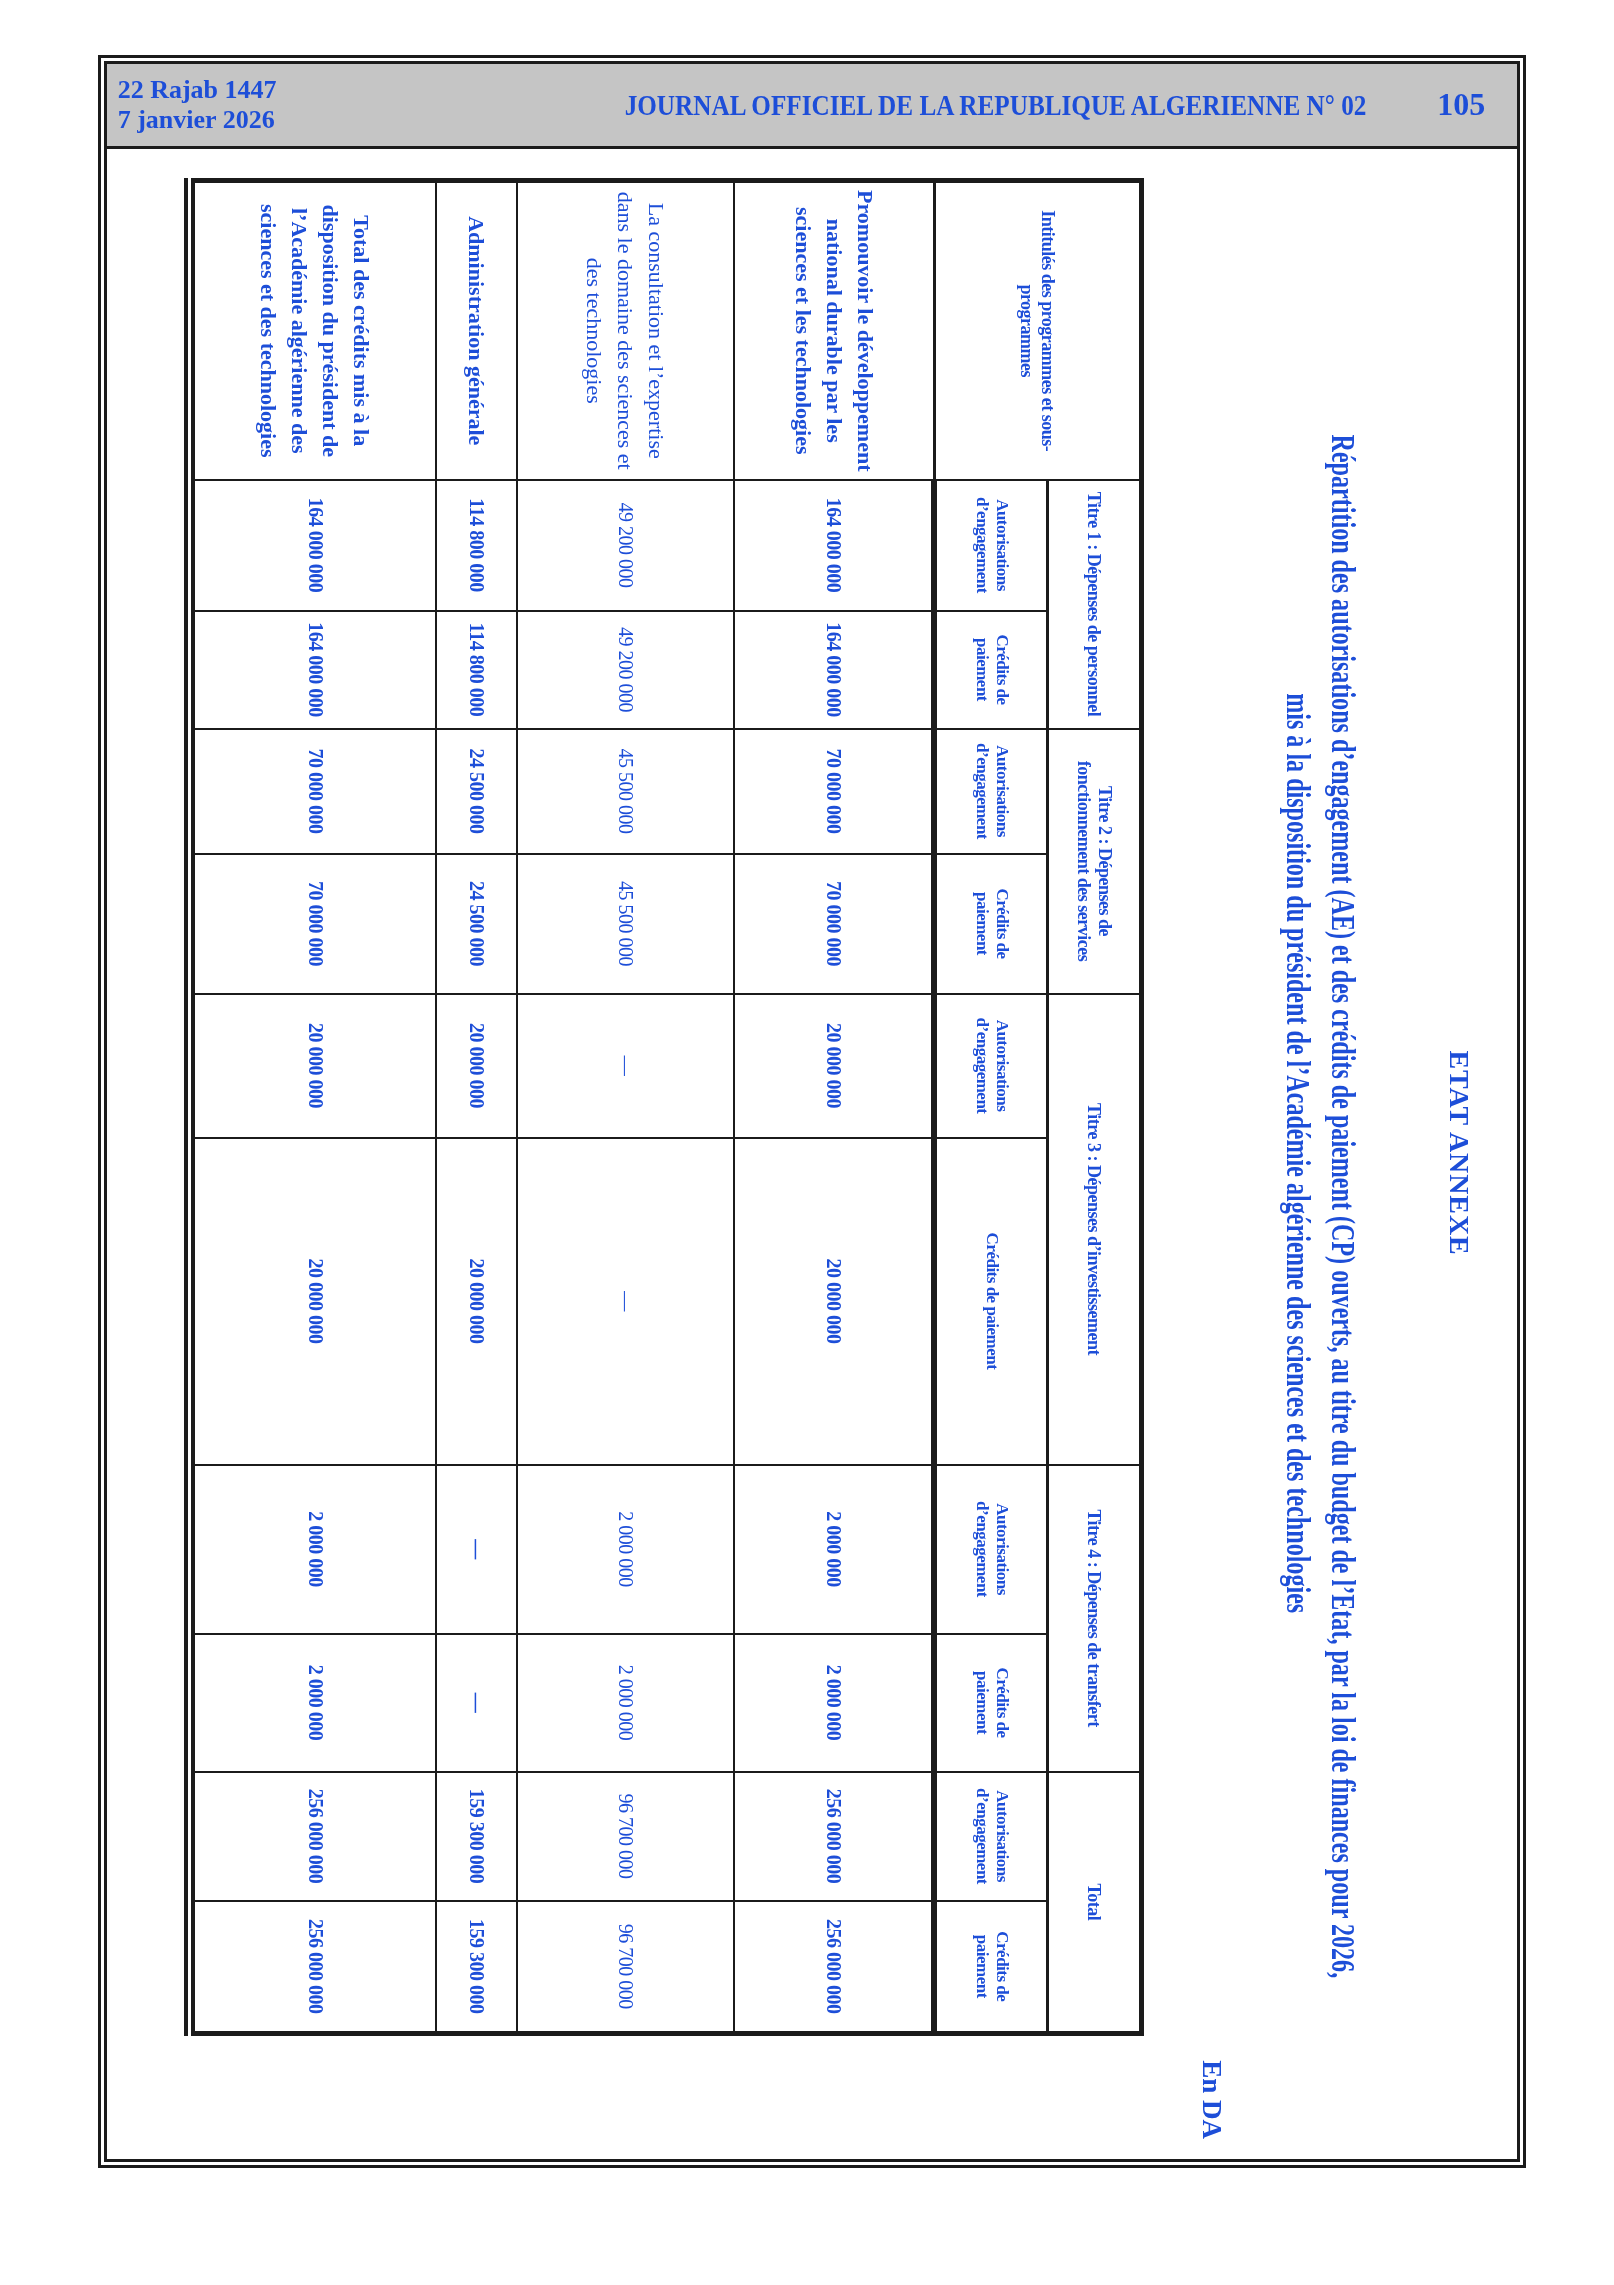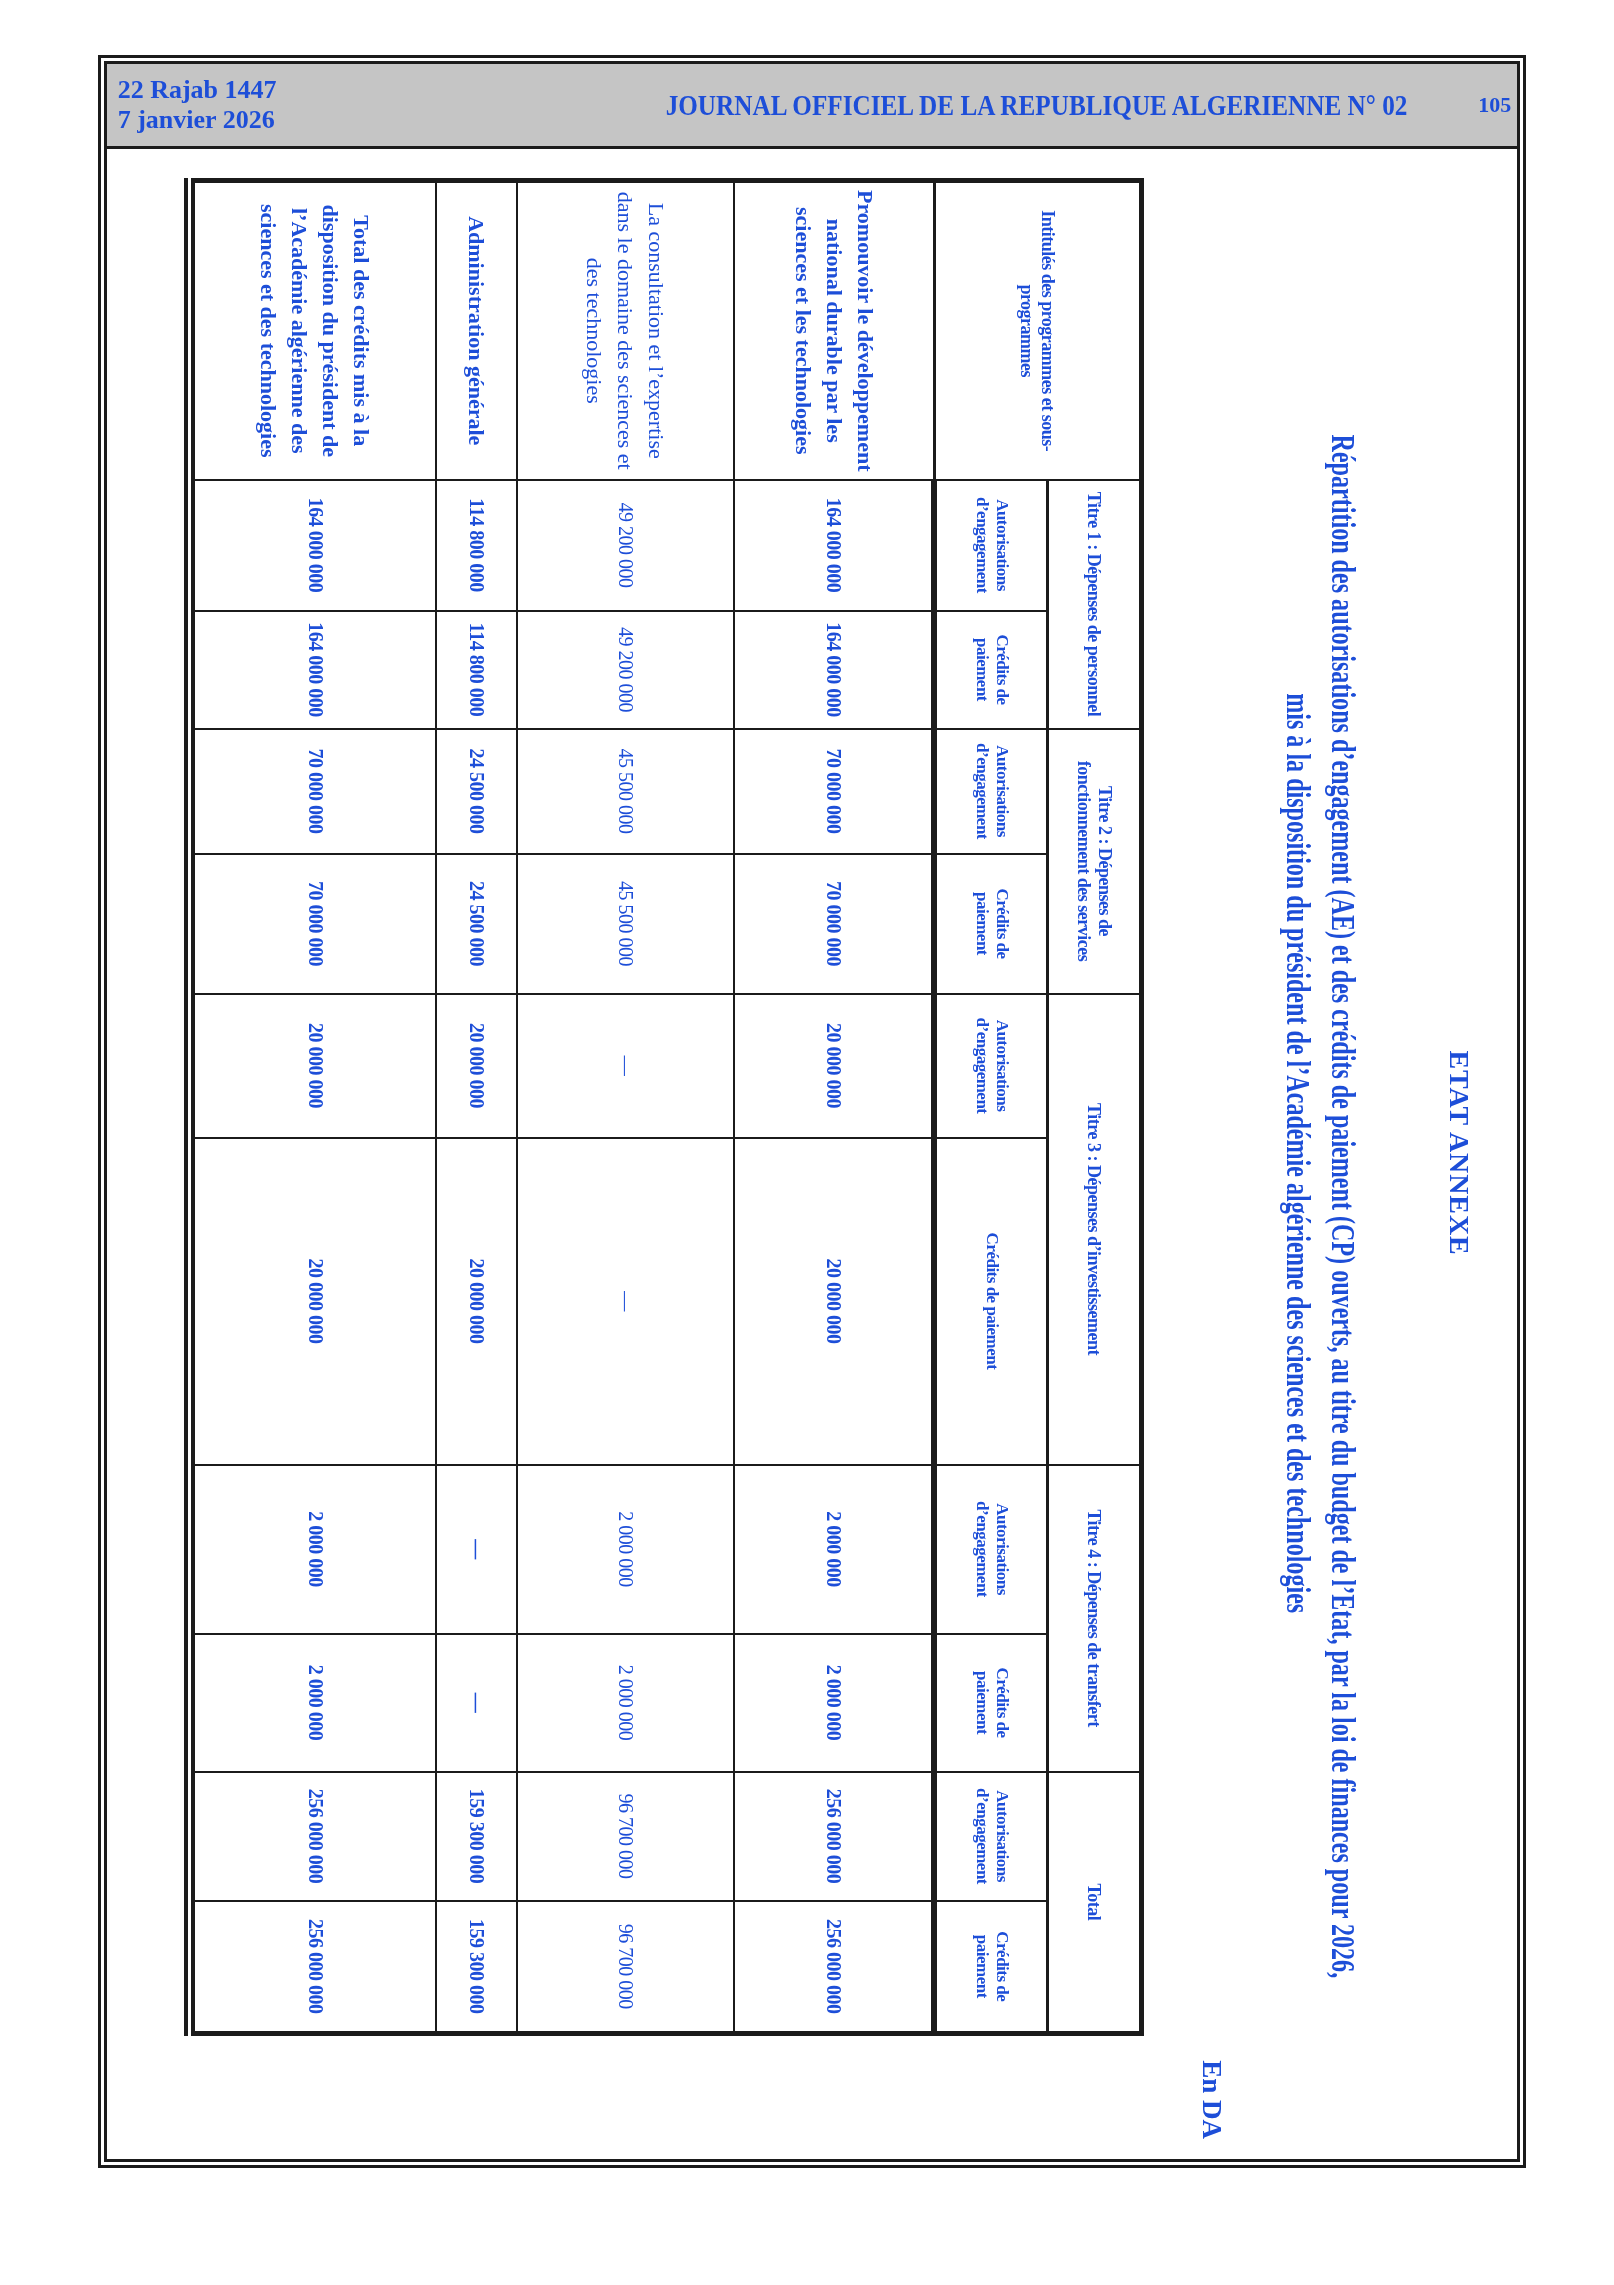--- a/index.html
+++ b/index.html
@@ -8,21 +8,21 @@
 
   
   .frame-outer { position:absolute; left:98px; top:55px; width:1428px; height:2113px; border:3.6px solid #1b1b1b; }
   .frame-inner { position:absolute; left:2.7px; top:2.7px; right:2.7px; bottom:2.7px; border:3.6px solid #1b1b1b; background:#ffffff; }
 
   
   .masthead { position:absolute; left:0; top:0; right:0; height:85px; background:#c5c5c5; border-bottom:3.6px solid #1b1b1b; display:flex; align-items:center; }
   .mh-dates { padding-left:11px; font-weight:bold; font-size:26px; line-height:30px; white-space:nowrap; }
   .mh-title-wrap { flex:1; text-align:right; }
   .mh-title { display:inline-block; font-weight:bold; font-size:30px; transform:scaleX(0.84); transform-origin:center; white-space:nowrap; }
-  .mh-page { padding-right:6px; font-weight:bold; font-size:22px; }
+  .mh-page { padding-right:32px; font-weight:bold; font-size:32px; }
 
   
   .rot { position:absolute; left:0; top:85px; width:2008px; height:1408px; transform-origin:top left; transform:rotate(90deg) translateY(-100%); }
 
   .etat-annexe { position:absolute; top:40px; left:0; width:100%; text-align:center; font-weight:bold; font-size:28px; letter-spacing:0.9px; }
   .annex-title { position:absolute; top:150px; left:0; width:100%; text-align:center; }
   .annex-line { height:45px; line-height:45px; text-align:center; }
   .cond { display:inline-block; transform:scaleX(0.73); transform-origin:center; white-space:nowrap; font-weight:bold; font-size:33px; }
   .en-da { position:absolute; top:288px; right:18px; font-weight:bold; font-size:27px; }
 

